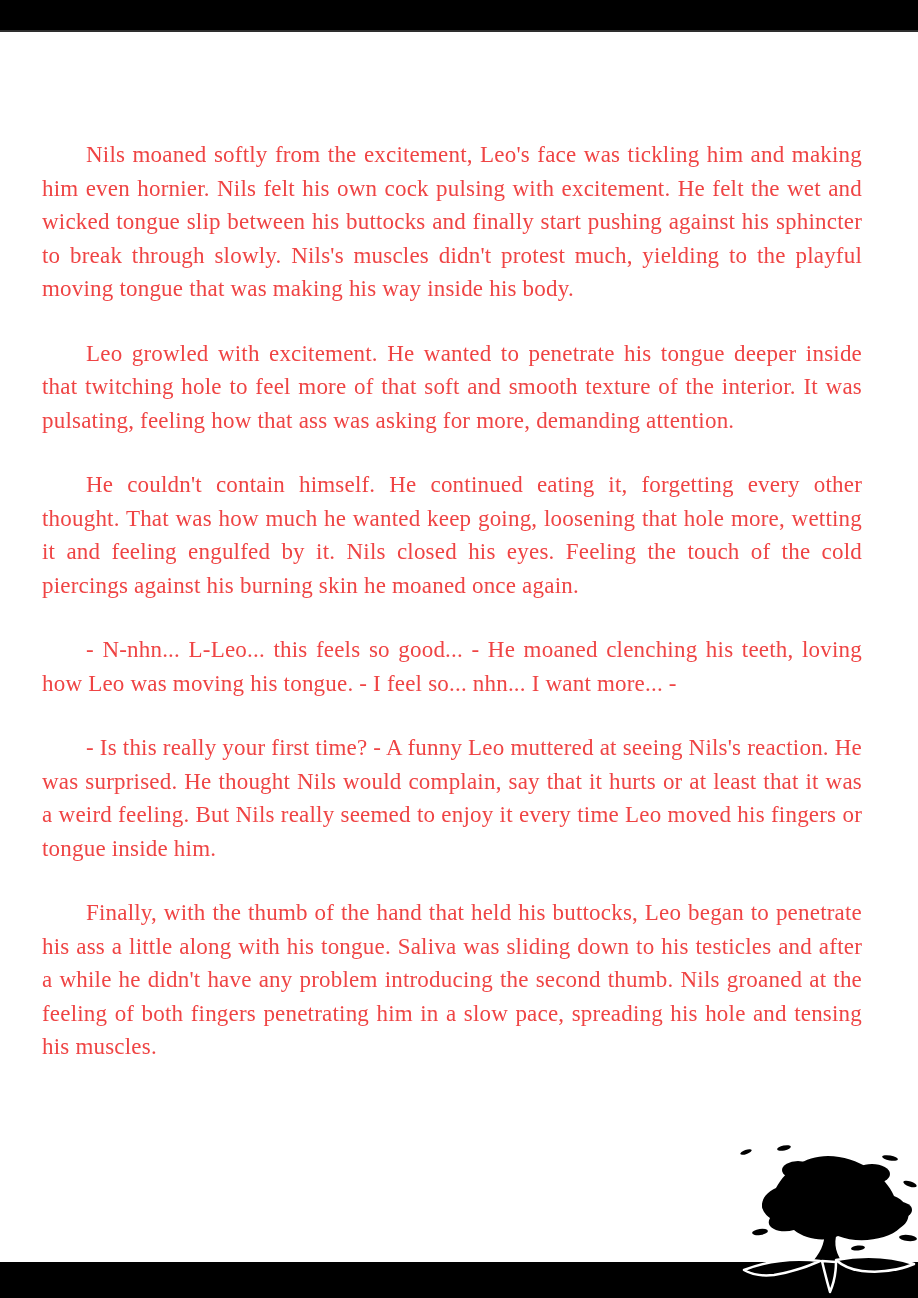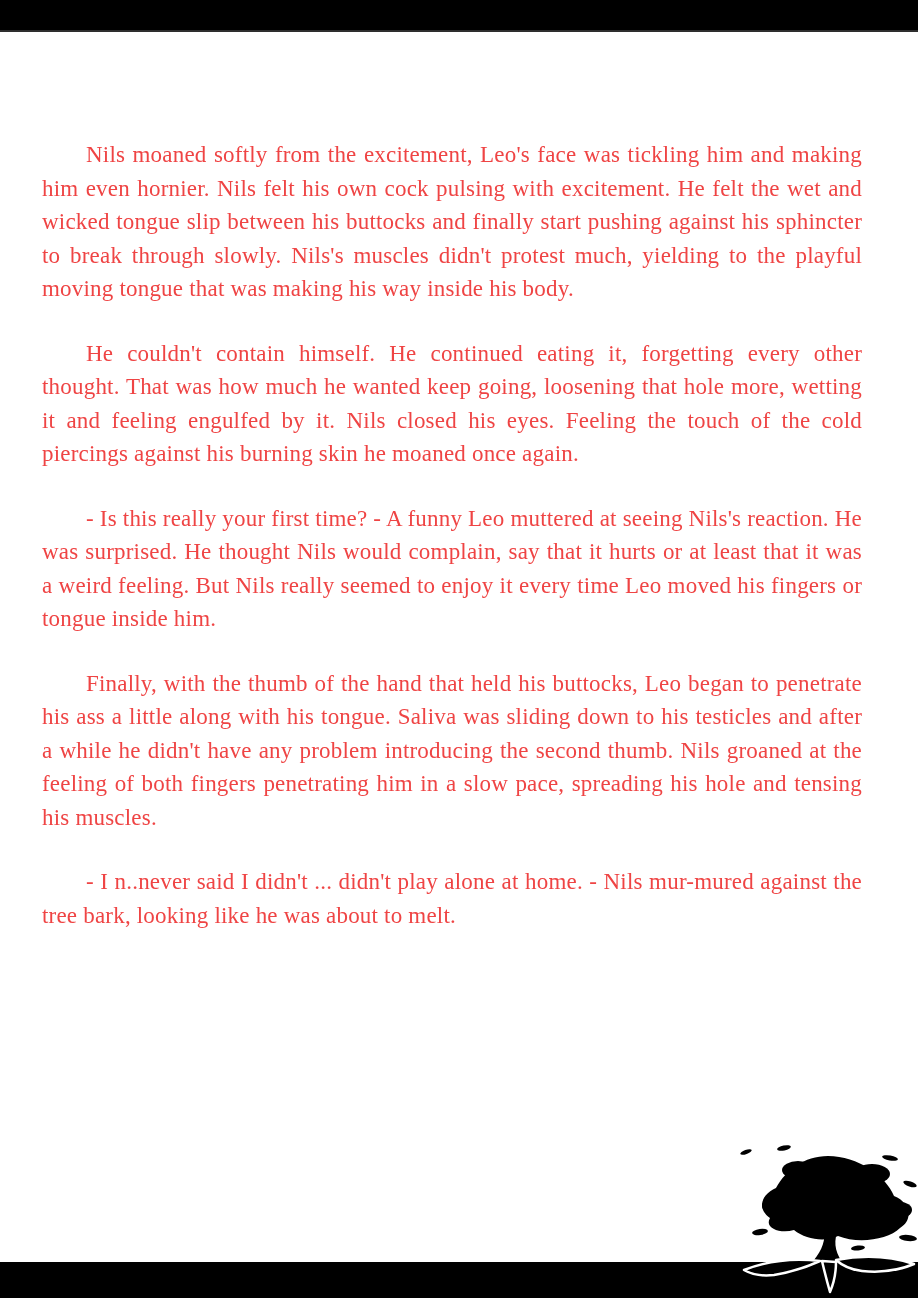--- a/index.html
+++ b/index.html
@@ -41,24 +41,25 @@
 </style>
 </head>
 <body>
 
 <div class="page">
 
   <div class="bar top"></div>
 
   <div class="content">
     <p>Nils moaned softly from the excitement, Leo's face was tickling him and making him even hornier. Nils felt his own cock pulsing with excitement. He felt the wet and wicked tongue slip between his buttocks and finally start pushing against his sphincter to break through slowly. Nils's muscles didn't protest much, yielding to the playful moving tongue that was making his way inside his body.</p>
+    <p>Leo growled with excitement. He wanted to penetrate his tongue deeper inside that twitching hole to feel more of that soft and smooth texture of the interior. It was pulsating, feeling how that ass was asking for more, demanding attention.</p>
     <p>He couldn't contain himself. He continued eating it, forgetting every other thought. That was how much he wanted keep going, loosening that hole more, wetting it and feeling engulfed by it. Nils closed his eyes. Feeling the touch of the cold piercings against his burning skin he moaned once again.</p>
+    <p>- N-nhn... L-Leo... this feels so good... - He moaned clenching his teeth, loving how Leo was moving his tongue. - I feel so... nhn... I want more... -</p>
     <p>- Is this really your first time?  - A funny Leo muttered at seeing Nils's reaction. He was surprised. He thought Nils would complain, say that it hurts or at least that it was a weird feeling. But Nils really seemed to enjoy it every time Leo moved his fingers or tongue inside him.</p>
     <p>Finally, with the thumb of the hand that held his buttocks, Leo began to penetrate his ass a little along with his tongue. Saliva was sliding down to his testicles and after a while he didn't have any problem introducing the second thumb. Nils groaned at the feeling of both fingers penetrating him in a slow pace, spreading his hole and tensing his muscles.</p>
-    <p>- I n..never said I didn't ... didn't play alone at home. - Nils mur-mured against the tree bark, looking like he was about to melt.</p>
   </div>
 
   <div class="bar bottom"></div>
 
   <svg class="logo" viewBox="0 0 178 158" xmlns="http://www.w3.org/2000/svg" aria-hidden="true">
 
     <path fill="#000000" d="M88,16
       C 64,16 46,30 36,48
       C 22,54 16,68 30,78
       C 24,88 40,94 54,90

